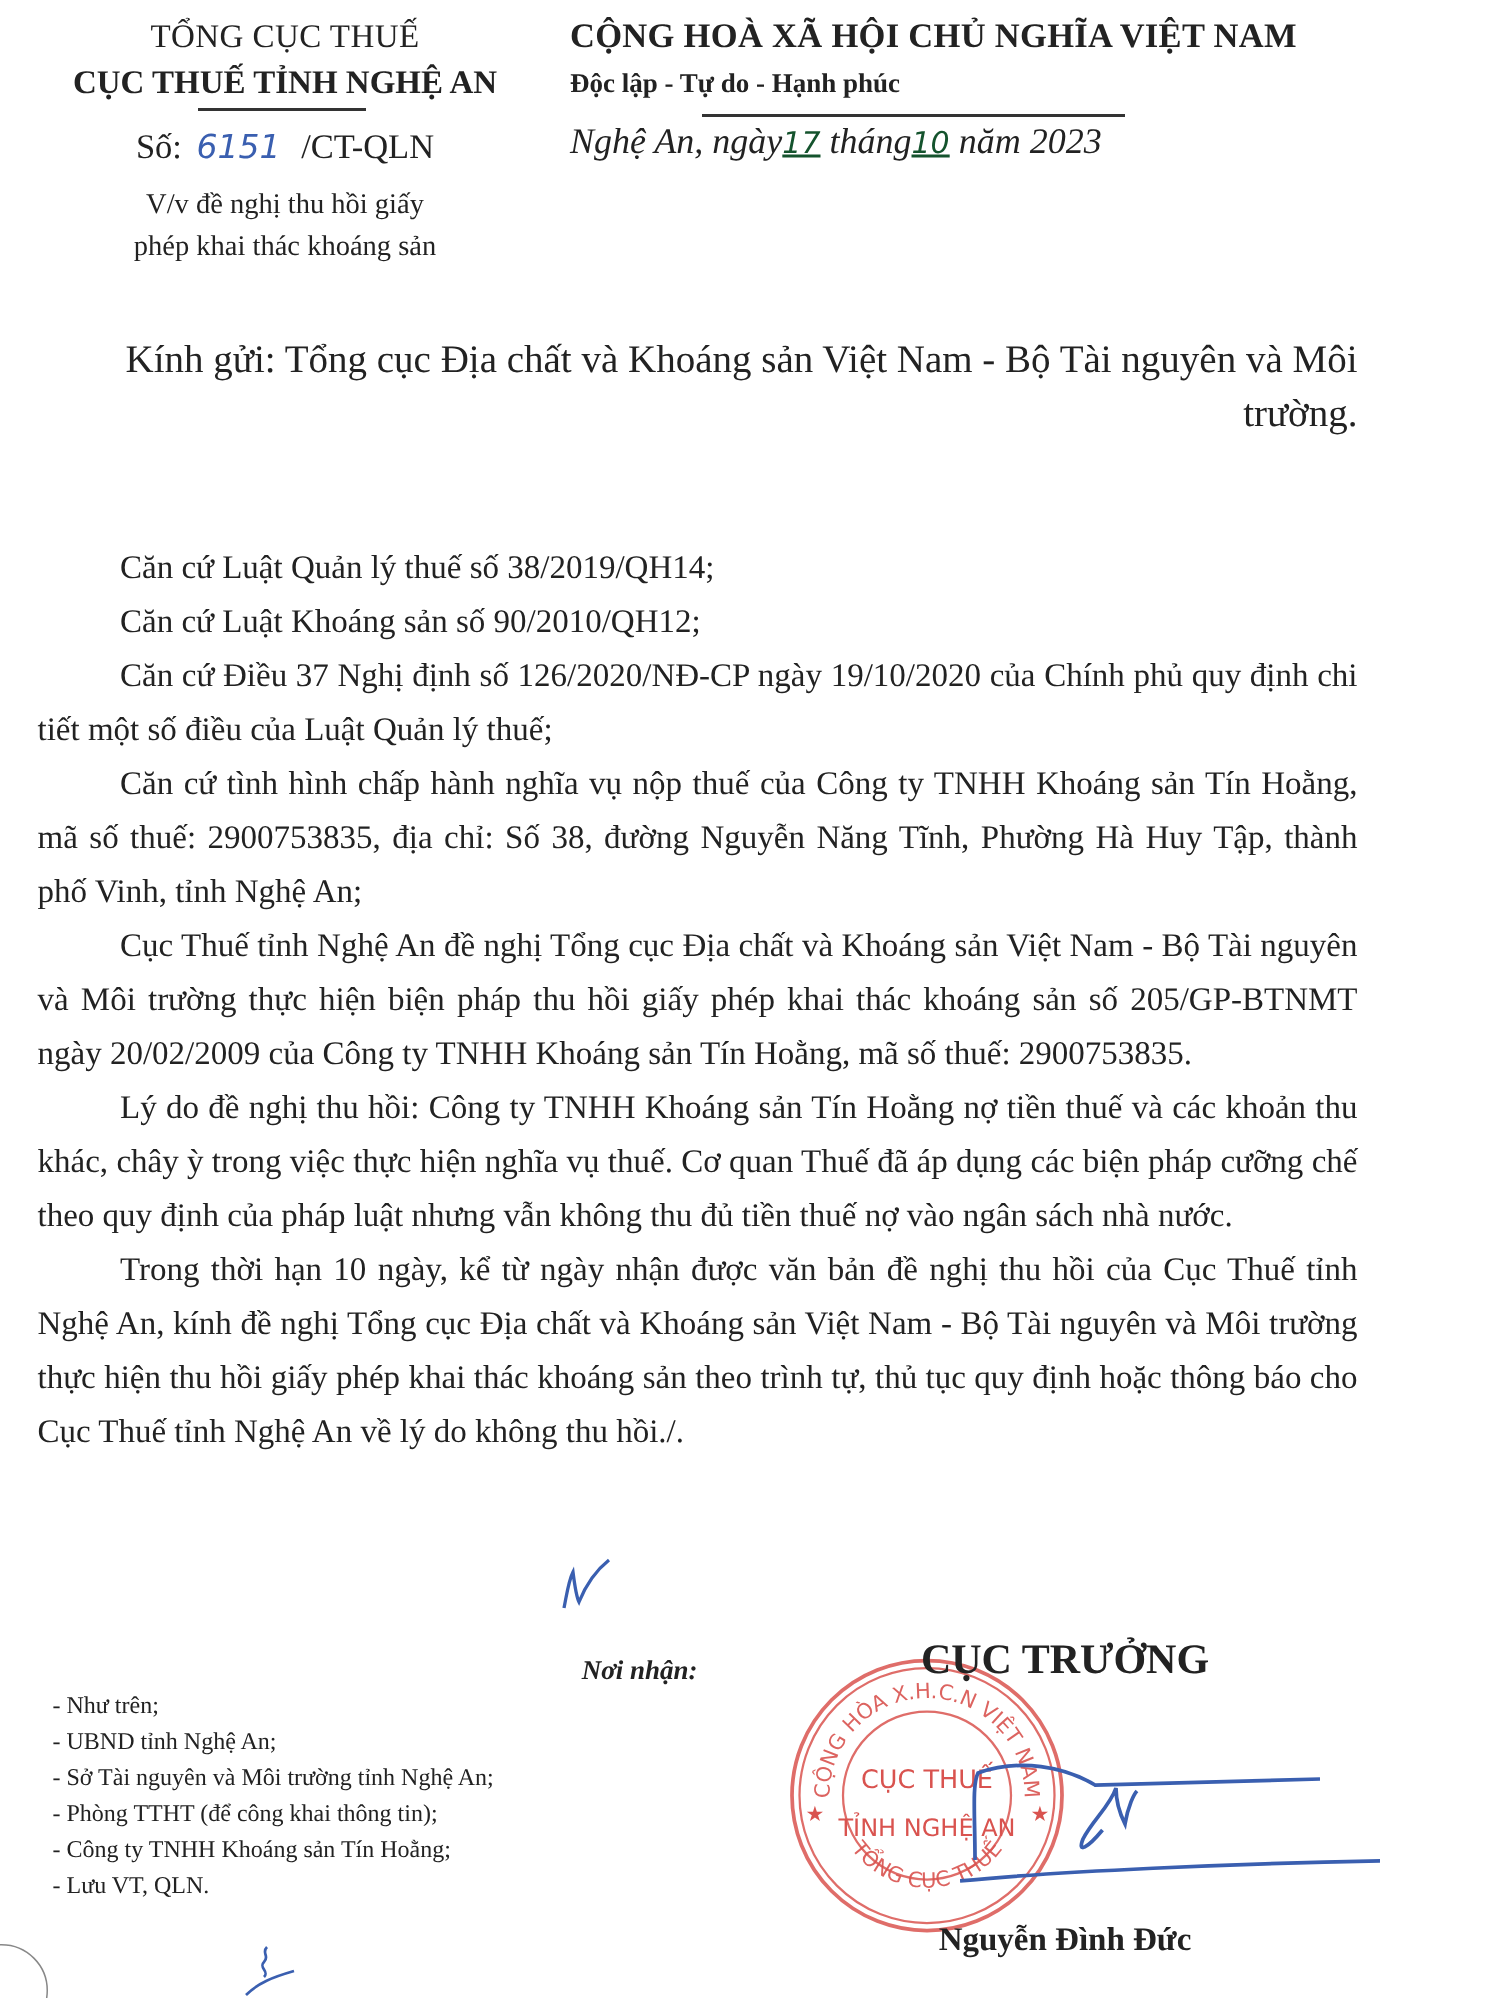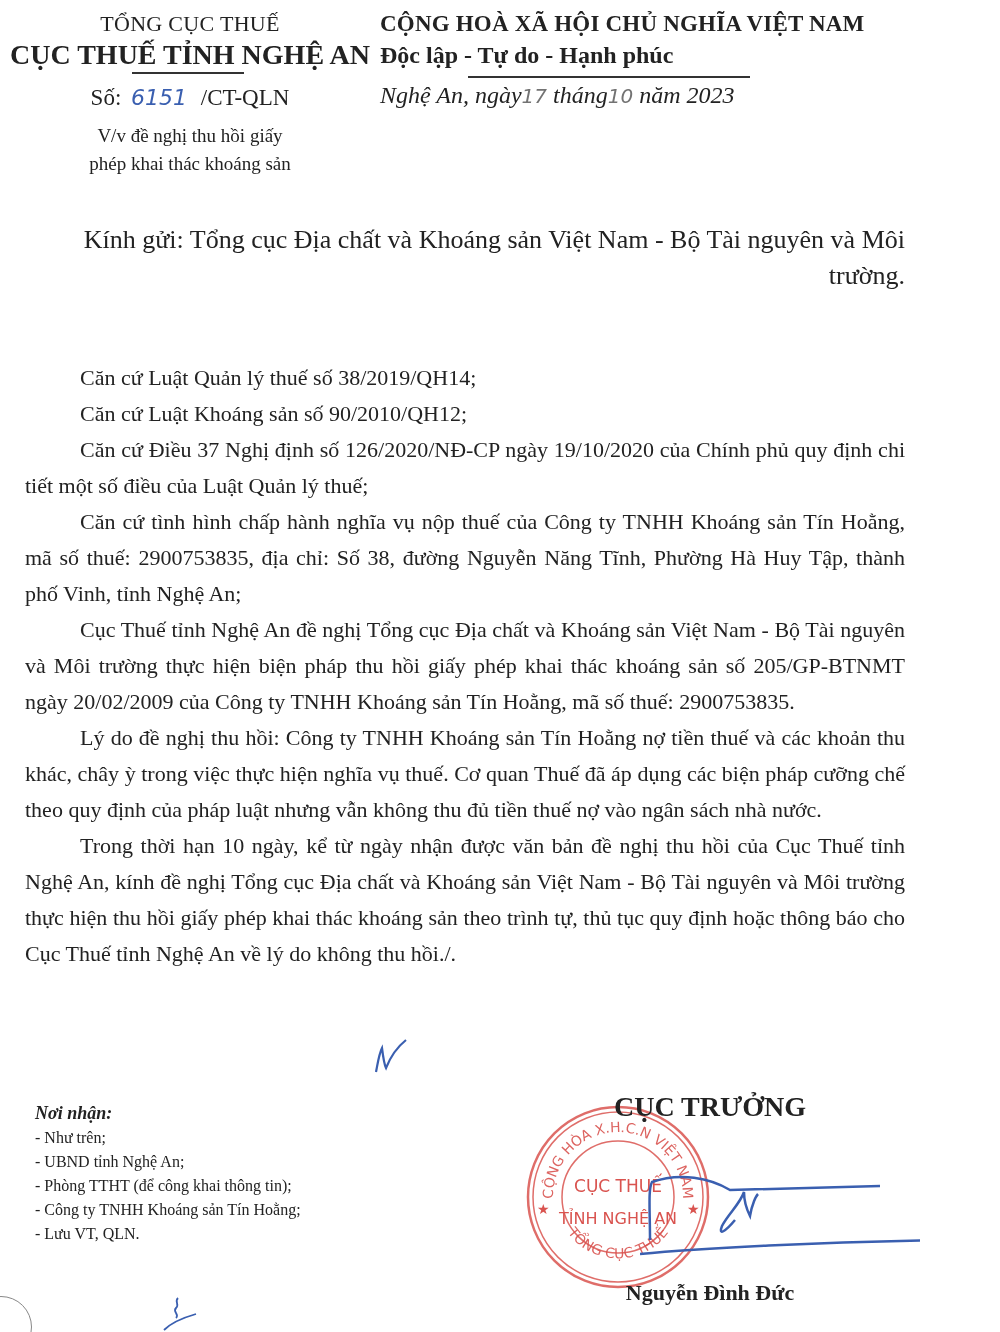--- a/index.html
+++ b/index.html
@@ -1,36 +1,36 @@
 <!DOCTYPE html>
 <html><head>
 <meta charset="utf-8">
 <style>
   html, body { margin: 0; padding: 0; background: #ffffff; }
   body { width: 1000px; height: 1332px; position: relative; overflow: hidden;
          font-family: "Liberation Serif", "DejaVu Serif", serif; color: #222; }
   .abs { position: absolute; }
   .hdr-left { left: 0; top: 8px; width: 380px; text-align: center; }
   .hdr-left .l1 { font-size: 22px; line-height: 32px; letter-spacing: 0.3px; }
-  .hdr-left .l2 { font-size: 28px; line-height: 30px; font-weight: bold; }
+  .hdr-left .l2 { font-size: 22px; line-height: 30px; font-weight: bold; }
   .ul-left { position: absolute; left: 132px; top: 72px; width: 112px; height: 2px; background: #333; }
   .so-line { font-size: 23px; line-height: 36px; margin-top: 10px; }
   .so-num { font-family: "DejaVu Sans", sans-serif; font-style: italic; color: #3a5fb0; font-size: 22px; padding: 0 8px 0 4px; }
   .vv { font-size: 19px; line-height: 28px; margin-top: 6px; }
   .hdr-right { left: 380px; top: 8px; width: 620px; }
   .hdr-right .r1 { font-size: 23px; line-height: 32px; font-weight: bold; letter-spacing: 0.2px; }
-  .hdr-right .r2 { font-size: 24px; line-height: 30px; font-weight: bold; }
+  .hdr-right .r2 { font-size: 18px; line-height: 30px; font-weight: bold; }
   .ul-right { position: absolute; left: 468px; top: 76px; width: 282px; height: 2px; background: #333; }
   .date-line { font-size: 24px; font-style: italic; line-height: 34px; margin-top: 8px; }
-  .hand { font-family: "DejaVu Sans", sans-serif; color: #737373; font-style: italic; font-size: 20px; }
+  .hand { font-family: "DejaVu Sans", sans-serif; color: #14532d; font-style: italic; font-size: 20px; text-decoration: underline; }
   .kinh-gui { left: 25px; top: 222px; width: 880px; font-size: 26px; line-height: 36px; text-indent: 55px; text-align: right; }
   .body-text { left: 25px; top: 360px; width: 880px; font-size: 22px; line-height: 36px; text-align: justify; }
   .body-text p { margin: 0; text-indent: 55px; }
   .recipients { left: 35px; top: 1100px; width: 430px; font-size: 16px; line-height: 24px; }
-  .recipients .title { font-weight: bold; font-style: italic; font-size: 18px; line-height: 26px; }
+  .recipients .title { font-weight: bold; font-style: italic; font-size: 18px; line-height: 26px; text-align: right; }
   .sign-block { left: 560px; top: 1092px; width: 300px; text-align: center; }
   .sign-title { font-weight: bold; font-size: 28px; line-height: 30px; position: relative; z-index: 2; }
   .sign-name { position: absolute; left: 0; top: 186px; width: 300px; font-weight: bold; font-size: 22px; line-height: 30px; z-index: 2; text-align: center; }
   .stamp { position: absolute; left: 523px; top: 1102px; width: 190px; height: 190px; z-index: 1; }
   .signature { position: absolute; left: 640px; top: 1170px; width: 280px; height: 90px; z-index: 3; }
   .initials { position: absolute; left: 370px; top: 1034px; width: 40px; height: 40px; }
   .initials2 { position: absolute; left: 150px; top: 1296px; width: 50px; height: 36px; }
   .edge { position: absolute; left: -30px; top: 1296px; width: 60px; height: 60px; border: 1px solid #888; border-radius: 50%; }
 </style>
 </head>
@@ -75,20 +75,21 @@
 </div>
 
 <svg class="initials" viewBox="0 0 40 40">
   <path d="M6 38 C8 28, 9 20, 12 14 C13 22, 14 30, 16 34 C20 24, 26 14, 36 6" stroke="#3a5fb0" stroke-width="2.2" fill="none"></path>
 </svg>
 
 <div class="abs recipients">
   <div class="title">Nơi nhận:</div>
   <div>- Như trên;</div>
   <div>- UBND tỉnh Nghệ An;</div>
+  <div>- Sở Tài nguyên và Môi trường tỉnh Nghệ An;</div>
   <div>- Phòng TTHT (để công khai thông tin);</div>
   <div>- Công ty TNHH Khoáng sản Tín Hoằng;</div>
   <div>- Lưu VT, QLN.</div>
 </div>
 
 <svg class="initials2" viewBox="0 0 50 36">
   <path d="M28 2 C24 6, 30 8, 26 12 C22 16, 30 18, 26 22 M14 34 C22 26, 32 22, 46 18" stroke="#3a5fb0" stroke-width="1.8" fill="none"></path>
 </svg>
 <div class="edge"></div>
 

